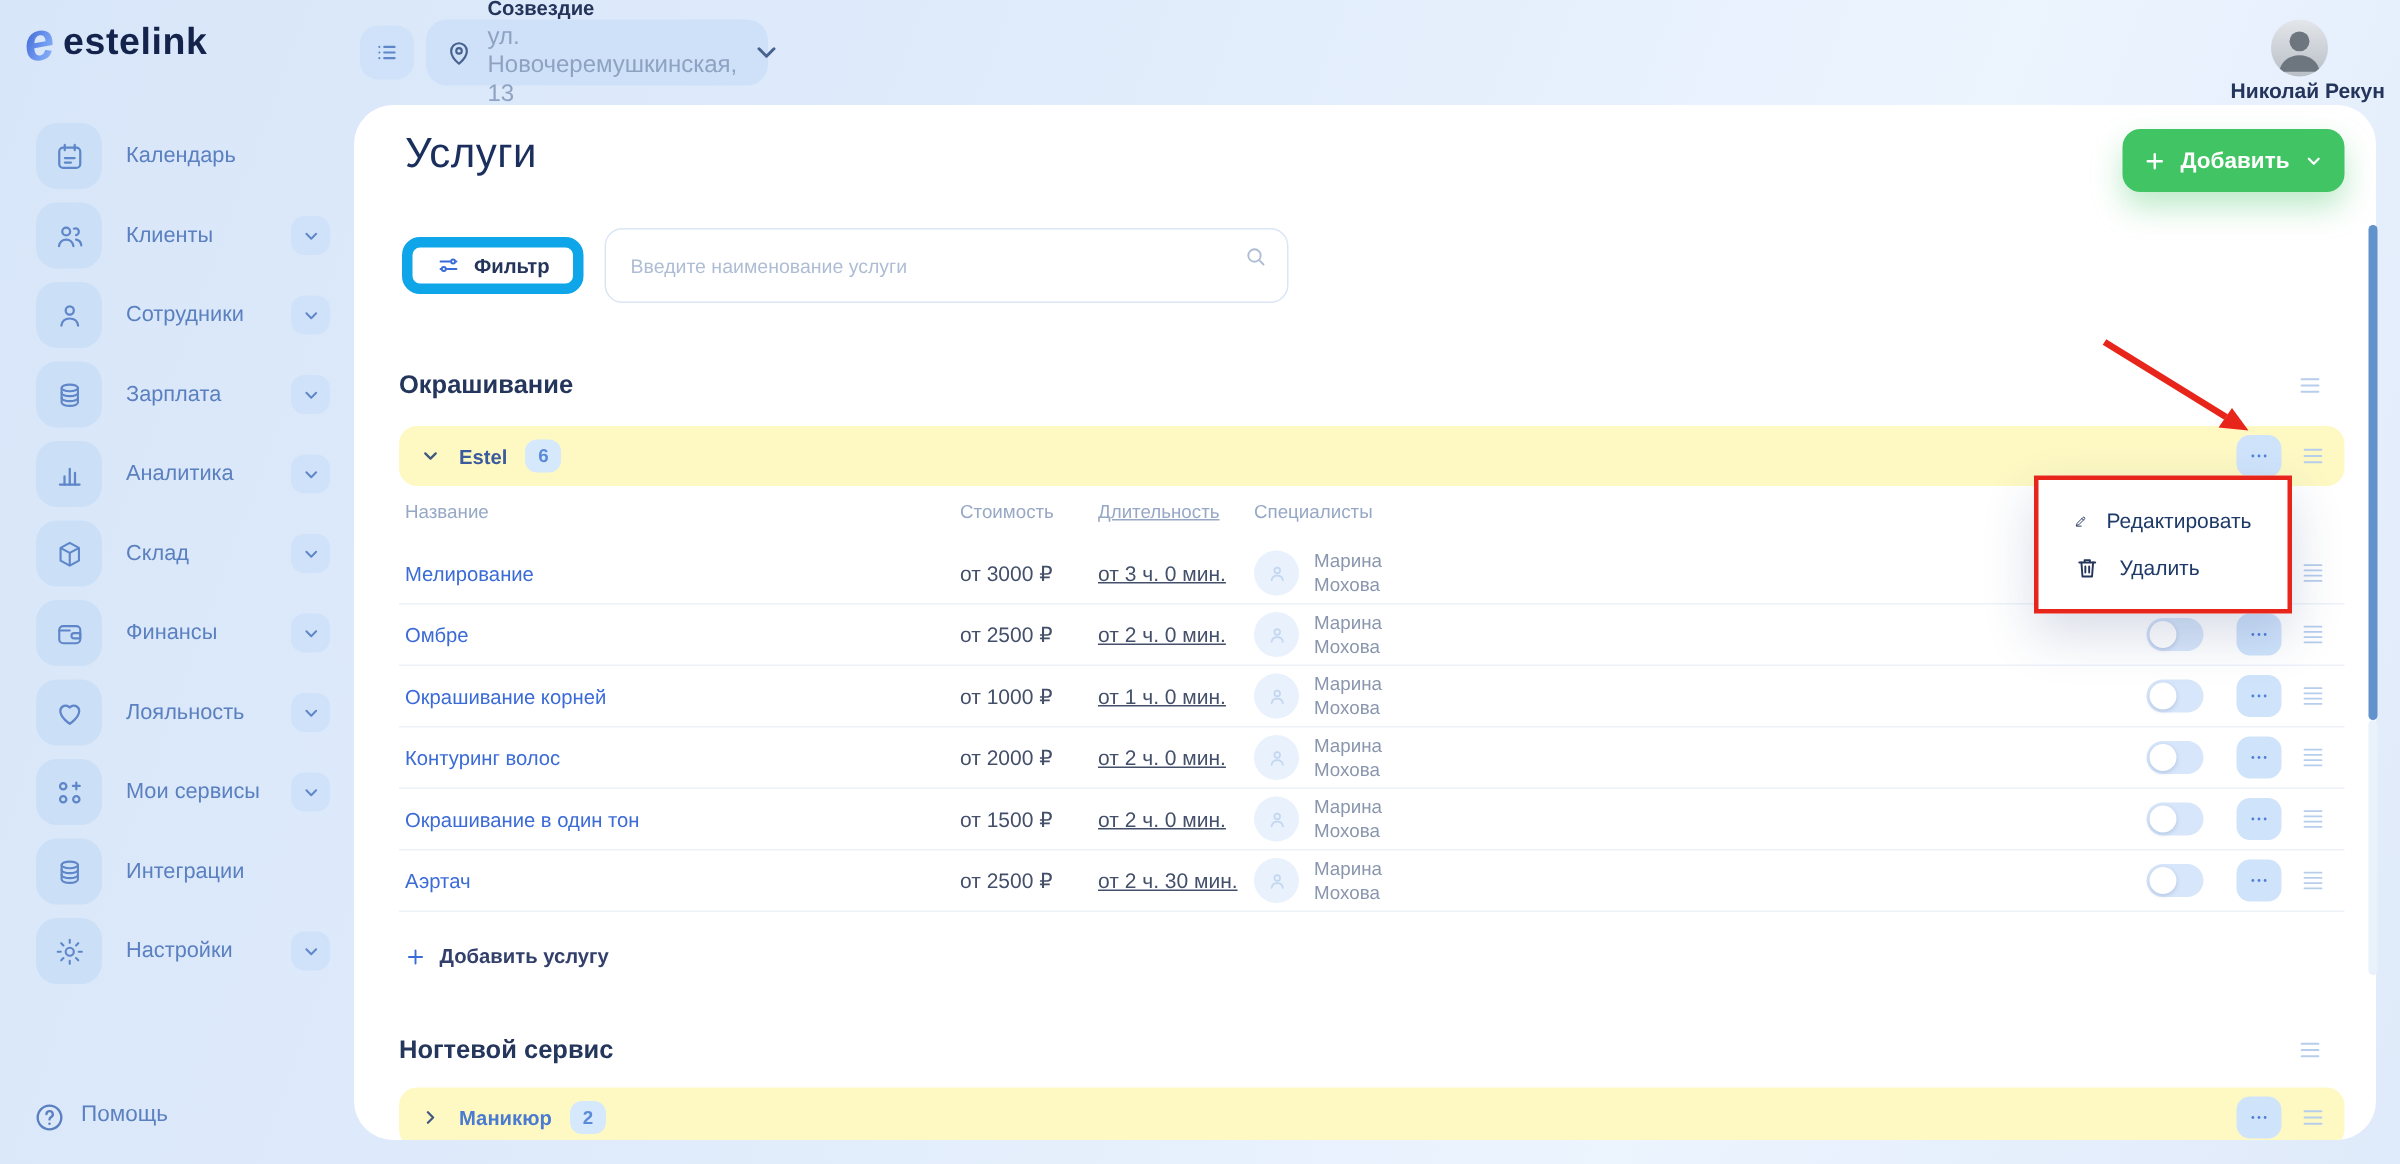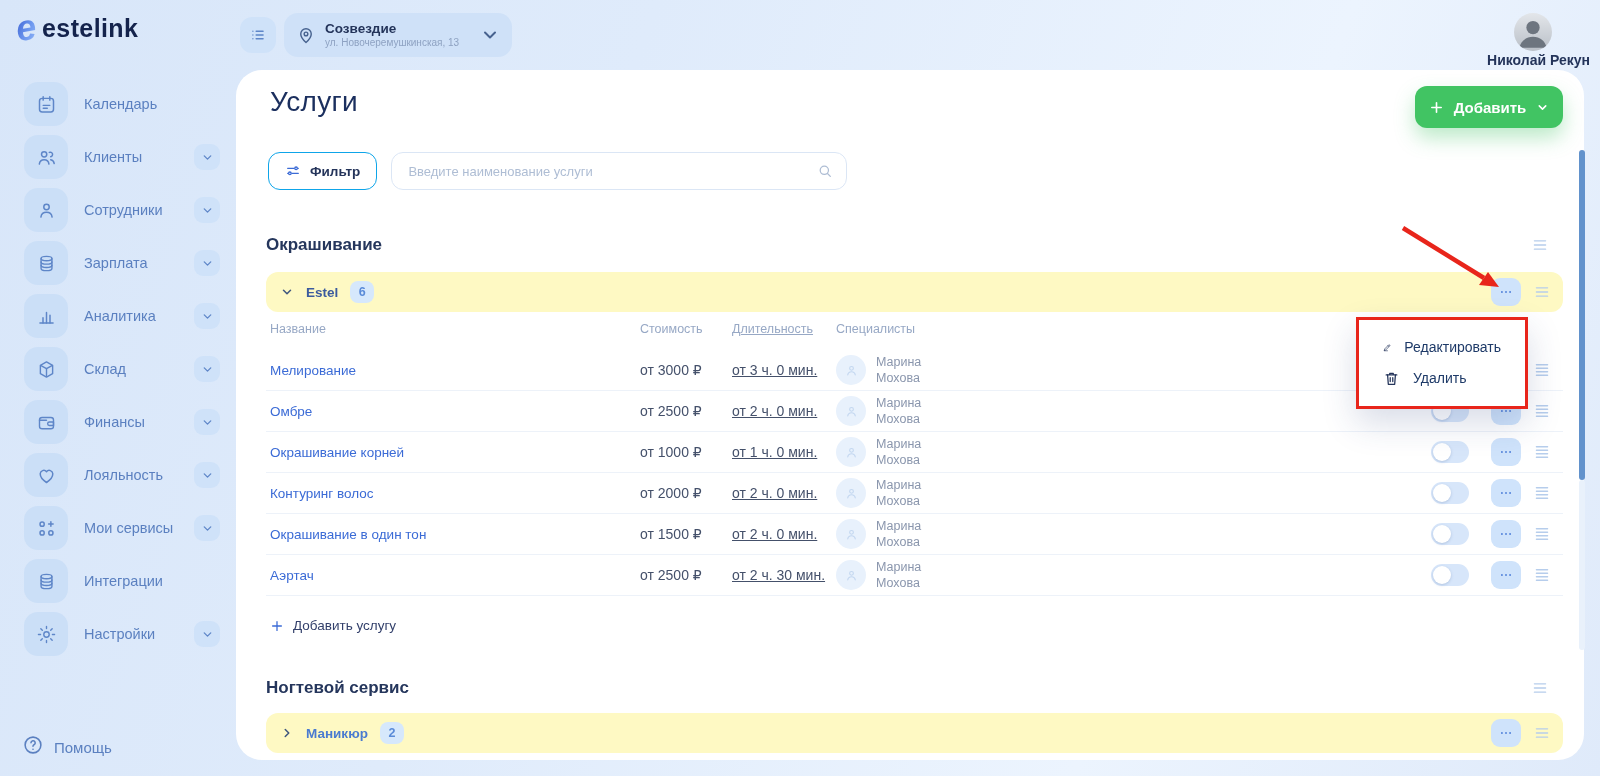--- a/index.html
+++ b/index.html
@@ -22,21 +22,21 @@
   .logo-text { font-size:25px; font-weight:700; color:#14234c; letter-spacing:.4px; }
   .collapse-btn { position:absolute; left:240px; top:17px; width:36px; height:36px;
     background:#cfe2f9; border-radius:12px; border:none; cursor:pointer;
     display:flex; align-items:center; justify-content:center; color:#5e86c8; }
   .collapse-btn .icn { width:18px; height:18px; }
   .loc-chip { position:absolute; left:284px; top:13px; height:44px; width:228px;
     background:#cfe1f8; border-radius:14px; display:flex; align-items:center;
     padding:0 12px 0 12px; gap:9px; cursor:pointer; }
   .loc-chip .icn { width:20px; height:20px; color:#47628f; flex:0 0 auto; }
   .loc-name { font-size:13.5px; font-weight:700; color:#24345a; line-height:1.25; }
-  .loc-addr { font-size:10px; color:#8ea2c2; line-height:1.2; }
+  .loc-addr { font-size:16px; color:#8ea2c2; line-height:1.2; }
   .loc-chev { width:14px; height:14px; color:#3f557e; margin-left:auto; }
   .user { position:absolute; right:10px; top:13px; display:flex; align-items:center;flex-direction:column; }
   .avatar { width:38px; height:38px; border-radius:50%; overflow:hidden;
     background:linear-gradient(180deg,#e3e6ea,#b9bfc7); position:relative; flex:0 0 auto; }
   .avatar .icn { width:38px; height:38px; color:#6d757f; }
   .user-meta { margin-left:12px; }
   .user-name { font-size:14px; font-weight:600; color:#24345a; line-height:1.3; }
   .user-role { font-size:10.5px; color:#93a5c4; }
   .user-chev { width:26px; height:26px; border-radius:9px; margin-left:26px;
     color:#41587f; display:flex; align-items:center; justify-content:center; cursor:pointer; }
@@ -45,41 +45,41 @@
   
   .sidebar { position:absolute; left:0; top:70px; width:236px; bottom:0; padding:12px 0 0 24px; }
   .side-item { display:flex; align-items:center; height:44px; margin-bottom:9px; cursor:pointer; width:196px; }
   .tile { width:44px; height:44px; border-radius:14px; background:#cbdff7; color:#5e86c8;
     display:flex; align-items:center; justify-content:center; flex:0 0 auto; }
   .tile .icn { width:21px; height:21px; }
   .side-label { margin-left:16px; font-size:14.5px; font-weight:500; color:#5b80c0; }
   .side-chev { margin-left:auto; width:26px; height:26px; border-radius:9px; background:#cfe2f9;
     color:#5e86c8; display:flex; align-items:center; justify-content:center; cursor:pointer; }
   .side-chev .icn { width:13px; height:13px; }
-  .help { position:absolute; left:22px; bottom:20px; display:flex; align-items:flex-end; gap:10px; cursor:pointer; }
+  .help { position:absolute; left:22px; bottom:20px; display:flex; align-items:flex-start; gap:10px; cursor:pointer; }
   .help .icn { width:22px; height:22px; color:#5b80c0; }
   .help-label { font-size:15px; color:#5b80c0; font-weight:500; }
 
   
   .panel { position:absolute; left:236px; top:70px; width:1348px; height:690px;
     background:#fff; border-radius:26px; overflow:hidden; }
   .page-head { display:flex; align-items:flex-start; padding:16px 20px 0 34px; height:60px; }
   .page-title { font-size:28px; font-weight:400; color:#1b2f5e; letter-spacing:.3px; }
   .add-btn { margin-left:auto; width:148px; height:42px; border:none; border-radius:12px;
     background:#41c463; color:#fff; font-size:15px; font-weight:600; cursor:pointer;
     display:flex; align-items:center; justify-content:center; gap:10px;
     box-shadow:0 10px 20px rgba(65,196,99,.35); font-family:inherit; margin-right:1px; }
   .add-btn .icn { width:15px; height:15px; color:#fff; }
   .toolbar { display:flex; align-items:center; margin:22px 20px 0 32px; gap:14px; }
-  .filter-btn { height:38px; padding:0 16px; background:#fff; border:1px solid #0ea5e9;
+  .filter-btn { height:38px; padding:0 16px; background:#fff; border:7px solid #0ea5e9;
     border-radius:12px; display:flex; align-items:center; gap:9px; cursor:pointer;
     font-family:inherit; font-size:13.5px; font-weight:600; color:#24345a; }
   .filter-btn .icn { width:16px; height:16px; color:#3b6bd6; }
   .search-wrap { position:relative; width:456px; }
-  .search-input { width:100%; height:38px; border:1px solid #dbe6f5; border-radius:12px;
+  .search-input { width:100%; height:50px; border:1px solid #dbe6f5; border-radius:12px;
     padding:0 40px 0 16px; font-family:inherit; font-size:13px; color:#24345a; outline:none; }
   .search-input::placeholder { color:#aebdd4; }
   .search-icon { position:absolute; right:14px; top:11px; width:16px; height:16px; color:#aebdd4; }
 
   .sec-head { display:flex; align-items:center; margin:44px 21px 0 30px; height:22px; }
   .sec-head.second { margin-top:44px; }
   .sec-title { font-size:17px; font-weight:600; color:#25365c; }
   .drag { width:18px; height:14px; color:#b6cdec; cursor:grab; }
   .sec-head .drag { margin-left:auto; margin-right:14px; }
 
@@ -114,21 +114,21 @@
   .row-ctrl { margin-left:auto; display:flex; align-items:center; }
   .toggle { width:38px; height:22px; border-radius:11px; background:#d7e6fa; position:relative;
     cursor:pointer; margin-right:22px; }
   .toggle .knob { position:absolute; left:2px; top:2px; width:18px; height:18px;
     border-radius:50%; background:#fff; box-shadow:0 1px 3px rgba(60,90,150,.25); }
   .row-ctrl .more-btn { margin-right:12px; }
 
   .add-service { display:flex; align-items:center; gap:9px; margin:22px 0 0 34px;
     cursor:pointer; width:max-content; }
   .add-service .icn { width:14px; height:14px; color:#3b6bd6; }
-  .add-service-label { font-size:13.5px; font-weight:400; color:#33406b; }
+  .add-service-label { font-size:13.5px; font-weight:700; color:#33406b; }
 
   
   .scrollbar-thumb { position:absolute; left:1579px; top:150px; width:6px; height:330px;
     background:#6292cc; border-radius:3px; cursor:pointer; }
   .scrollbar-track { position:absolute; left:1579px; top:480px; width:6px; height:170px;
     background:#e9f1fb; border-radius:3px; }
 
   
   .context-menu { position:absolute; left:1356px; top:317px; width:172px; height:92px;
     background:#fff; border:3px solid #e8251b; box-shadow:0 14px 34px rgba(40,60,120,.18);

